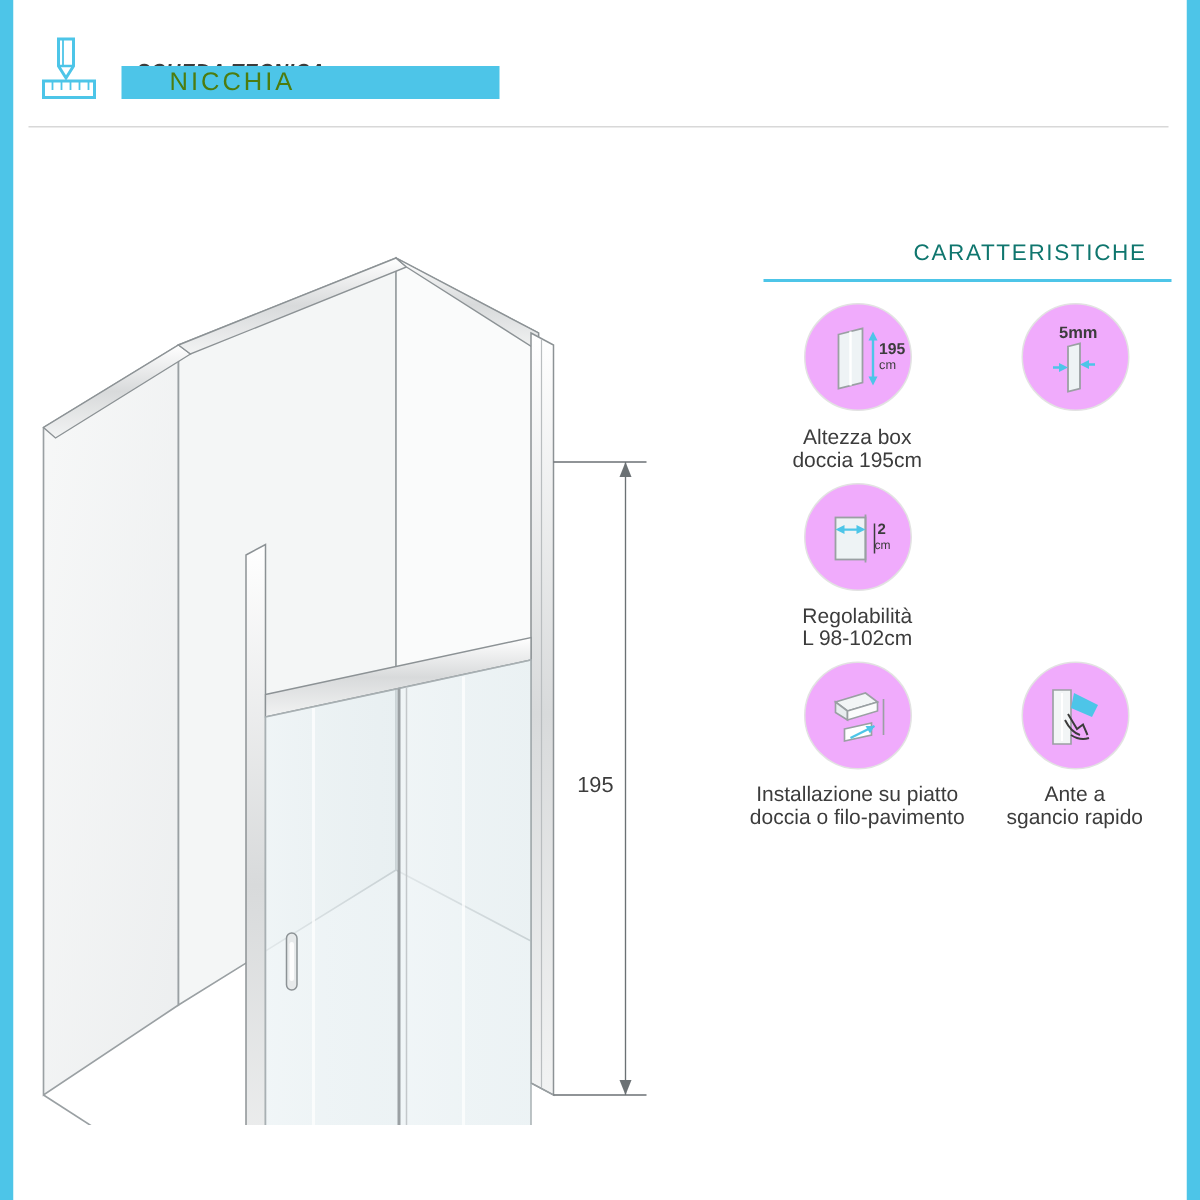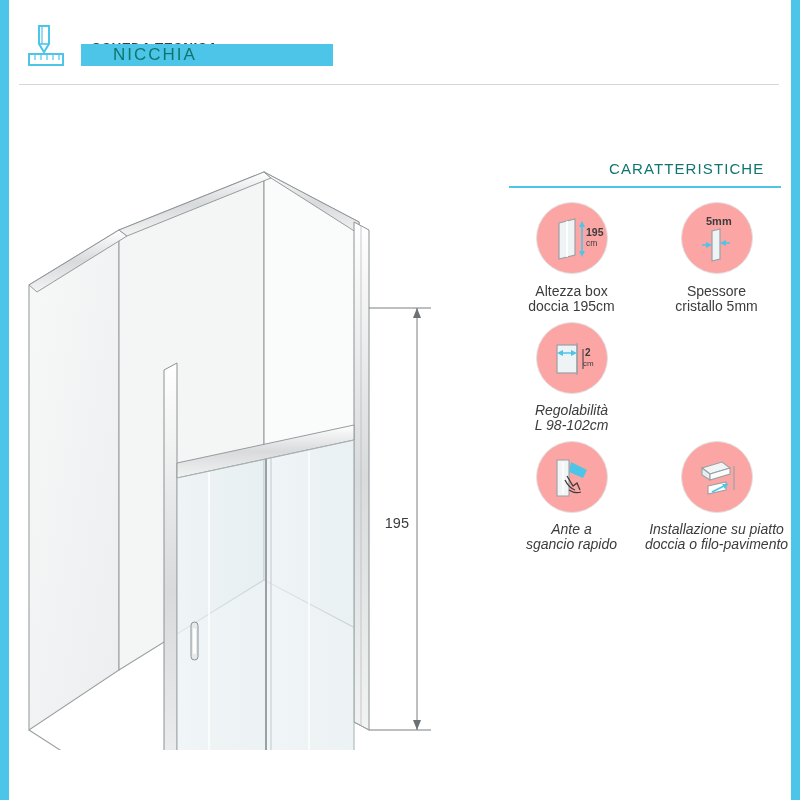--- a/index.html
+++ b/index.html
@@ -75,21 +75,21 @@
     width: 252px;
     height: 22px;
     background: #4dc5e8;
   }
   .header-band-label {
     position: absolute;
     left: 104px;
     top: 45px;
     font-size: 17px;
     letter-spacing: 2px;
-    color: #0f766e;
+    color: #4d7c0f;
     line-height: 20px;
   }
   .header-rule {
     position: absolute;
     left: 10px;
     top: 84px;
     width: 760px;
     height: 1px;
     background: #d8d8d8;
   }
@@ -137,33 +137,33 @@
   }
   .cell {
     width: 145px;
     text-align: center;
   }
   .cell .badge {
     width: 70px;
     height: 70px;
     margin: 0 auto;
     border-radius: 50%;
-    background: #fca5a5;
+    background: #f0abfc;
     border: 1px solid #e2e2e2;
     position: relative;
     overflow: hidden;
   }
   .cell .caption {
     margin-top: 10px;
     font-size: 14px;
     line-height: 15px;
     color: #3c3c3c;
     white-space: pre-line;
   }
-  .cell.row2 .caption, .cell.row3 .caption { margin-top: 9px; font-style: italic; }
+  .cell.row2 .caption, .cell.row3 .caption { margin-top: 9px; }
 </style>
 </head>
 <body>
 
 <div class="page-edge left"></div>
 <div class="page-edge right"></div>
 
 <div class="sheet">
 
   <div class="header">
@@ -285,22 +285,20 @@
         <div class="badge">
           <svg width="70" height="70" viewBox="0 0 70 70">
             <text x="24" y="22" font-family="Liberation Sans, sans-serif" font-size="11" font-weight="bold" fill="#3c3c3c">5mm</text>
             <polygon points="30,28 38,26 38,56 30,58" fill="#eef3f5" stroke="#9aa0a3" stroke-width="1.2"></polygon>
             <line x1="20" y1="42" x2="28" y2="42" stroke="#4dc5e8" stroke-width="1.6"></line>
             <polygon points="30,42 24,39 24,45" fill="#4dc5e8"></polygon>
             <line x1="48" y1="40" x2="40" y2="40" stroke="#4dc5e8" stroke-width="1.6"></line>
             <polygon points="38,40 44,37 44,43" fill="#4dc5e8"></polygon>
           </svg>
         </div>
-        <div class="caption">Spessore
-cristallo 5mm</div>
       </div>
 
       <div class="cell row2">
         <div class="badge">
           <svg width="70" height="70" viewBox="0 0 70 70">
             <rect x="20" y="22" width="20" height="28" fill="#eef3f5" stroke="#9aa0a3" stroke-width="1.2"></rect>
             <line x1="40" y1="20" x2="40" y2="52" stroke="#9aa0a3" stroke-width="1.2"></line>
             <line x1="22" y1="30" x2="36" y2="30" stroke="#4dc5e8" stroke-width="1.5"></line>
             <polygon points="20,30 26,27 26,33" fill="#4dc5e8"></polygon>
             <polygon points="40,30 34,27 34,33" fill="#4dc5e8"></polygon>
@@ -312,44 +310,44 @@
         <div class="caption">Regolabilità
 L 98-102cm</div>
       </div>
 
       <div class="cell row2">
       </div>
 
       <div class="cell row3">
         <div class="badge">
           <svg width="70" height="70" viewBox="0 0 70 70">
-            <polygon points="20,18 32,18 32,54 20,54" fill="#f2f5f6" stroke="#9aa0a3" stroke-width="1.1"></polygon>
-            <line x1="26" y1="20" x2="26" y2="52" stroke="#ffffff" stroke-width="1.4"></line>
-            <polygon points="34,20 50,28 46,36 32,30" fill="#4dc5e8"></polygon>
-            <path d="M30 34 l6 10 l4 -3 l3 7" fill="none" stroke="#3c3c3c" stroke-width="1.3"></path>
-            <path d="M28 38 q4 8 10 10" fill="none" stroke="#3c3c3c" stroke-width="1.3"></path>
-            <path d="M32 48 q6 4 12 2" fill="none" stroke="#3c3c3c" stroke-width="1.3"></path>
-          </svg>
-        </div>
-        <div class="caption">Ante a
-sgancio rapido</div>
-      </div>
-
-      <div class="cell row3">
-        <div class="badge">
-          <svg width="70" height="70" viewBox="0 0 70 70">
             <polygon points="20,26 40,20 48,26 28,32" fill="#f2f5f6" stroke="#9aa0a3" stroke-width="1.1"></polygon>
             <polygon points="20,26 28,32 28,38 20,33" fill="#e8edef" stroke="#9aa0a3" stroke-width="1.1"></polygon>
             <polygon points="28,32 48,26 48,32 28,38" fill="#fbfcfc" stroke="#9aa0a3" stroke-width="1.1"></polygon>
             <line x1="52" y1="24" x2="52" y2="48" stroke="#9aa0a3" stroke-width="1.1"></line>
             <polygon points="26,44 44,40 44,48 26,52" fill="#ffffff" stroke="#9aa0a3" stroke-width="1.1"></polygon>
             <path d="M30 50 L46 42" stroke="#4dc5e8" stroke-width="1.6"></path>
             <polygon points="46,42 40,42 43,47" fill="#4dc5e8"></polygon>
           </svg>
         </div>
         <div class="caption">Installazione su piatto
 doccia o filo-pavimento</div>
       </div>
 
+      <div class="cell row3">
+        <div class="badge">
+          <svg width="70" height="70" viewBox="0 0 70 70">
+            <polygon points="20,18 32,18 32,54 20,54" fill="#f2f5f6" stroke="#9aa0a3" stroke-width="1.1"></polygon>
+            <line x1="26" y1="20" x2="26" y2="52" stroke="#ffffff" stroke-width="1.4"></line>
+            <polygon points="34,20 50,28 46,36 32,30" fill="#4dc5e8"></polygon>
+            <path d="M30 34 l6 10 l4 -3 l3 7" fill="none" stroke="#3c3c3c" stroke-width="1.3"></path>
+            <path d="M28 38 q4 8 10 10" fill="none" stroke="#3c3c3c" stroke-width="1.3"></path>
+            <path d="M32 48 q6 4 12 2" fill="none" stroke="#3c3c3c" stroke-width="1.3"></path>
+          </svg>
+        </div>
+        <div class="caption">Ante a
+sgancio rapido</div>
+      </div>
+
     </div>
   </div>
 
 </div>
 
 </body></html>

